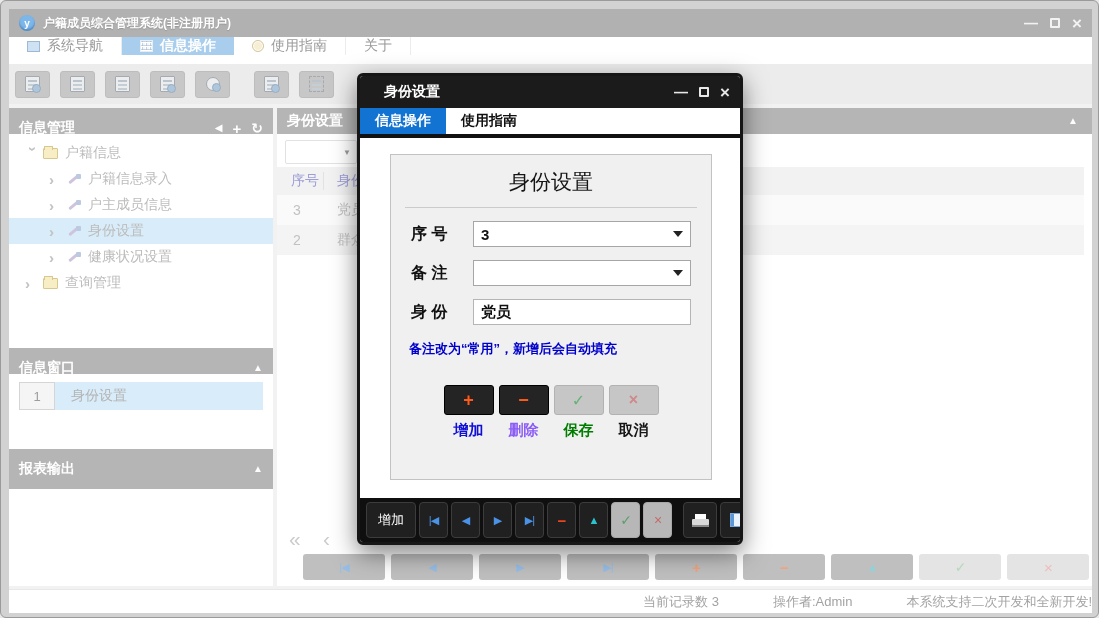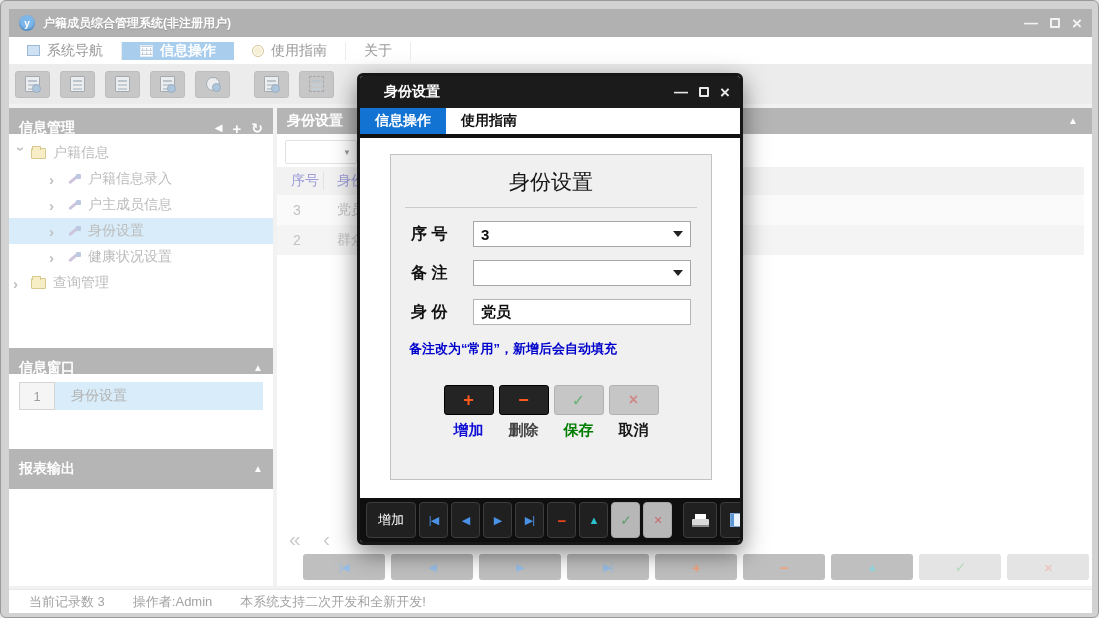--- a/index.html
+++ b/index.html
@@ -10,21 +10,21 @@
   .titlebar { position:absolute; left:8px; top:8px; width:1083px; height:28px; background:#b1b1b1; display:flex; align-items:center; padding:0 10px; }
   .app-icon { width:16px; height:16px; border-radius:50%; background:#7db6e8; color:#fff; font-size:10px; font-weight:bold; display:flex; align-items:center; justify-content:center; margin-right:8px; box-shadow:inset 0 -2px 2px rgba(0,60,130,.35); }
   .win-title { color:#fff; font-weight:bold; font-size:12px; text-shadow:0 1px 1px rgba(0,0,0,.15); }
   .win-ctrls { margin-left:auto; display:flex; align-items:center; gap:12px; }
   .wc { color:#f2f2f2; font-weight:bold; cursor:pointer; line-height:1; }
   .wc-min { font-size:14px; }
   .wc-restore { width:10px; height:10px; border:2px solid #f2f2f2; border-radius:1px; }
   .wc-close { font-size:17px; }
 
   
-  .tabstrip { position:absolute; left:8px; top:36px; width:1083px; height:27px; background:#ffffff; display:flex; align-items:center; }
+  .tabstrip { position:absolute; left:8px; top:36px; width:1083px; height:27px; background:#ffffff; display:flex; align-items:flex-start; }
   .mtab { display:flex; align-items:center; gap:7px; padding:0 18px; font-size:14px; color:#9a9a9a; border-right:1px solid #ececec; cursor:pointer; }
   .mtab.active { background:#a9cdec; color:#fff; font-weight:bold; border-right:none; }
   .ico-navsq { width:13px; height:11px; background:#cfe2f3; border:1px solid #9db9d6; }
   .ico-grid { width:13px; height:12px; background:#f3f6fa; border:1px solid #e6edf5;
     background-image:repeating-linear-gradient(0deg,#ffffff 0 1px,rgba(160,180,200,.55) 1px 2px,transparent 2px 4px),repeating-linear-gradient(90deg,#ffffff 0 1px,rgba(160,180,200,.55) 1px 2px,transparent 2px 4px); }
   .ico-clock { width:12px; height:12px; border-radius:50%; background:#f7eed6; border:1px solid #d4c696; box-shadow:inset 0 0 0 1px #fff; }
 
   
   .toolbar { position:absolute; left:8px; top:63px; width:1083px; height:40px; background:#ececec; display:flex; align-items:center; padding-left:6px; }
   .tbtn { width:35px; height:27px; background:#c7c7c7; border:1px solid #bdbdbd; border-radius:3px; margin-right:10px; display:flex; align-items:center; justify-content:center; cursor:pointer; }
@@ -40,21 +40,21 @@
   
   .sidebar-bg { position:absolute; left:8px; top:107px; width:264px; height:478px; background:#ffffff; }
   .phead { position:absolute; left:8px; width:264px; height:40px; background:#b5b5b5; color:#fff; font-weight:bold; font-size:14px; display:flex; align-items:center; padding:0 10px; }
   .phead .sp { margin-left:auto; display:flex; gap:10px; align-items:center; }
   .phico { color:#fdfdfd; font-size:12px; cursor:pointer; line-height:1; }
   .ph1 { top:107px; } .ph2 { top:347px; } .ph3 { top:448px; }
 
   .tree { position:absolute; left:8px; top:133px; width:264px; height:206px; background:#fff; padding-top:6px; }
   .trow { height:26px; display:flex; align-items:center; font-size:14px; color:#bcbcbc; cursor:pointer; }
   .trow.sel { background:#d8ecf9; }
-  .trow.lvl1 { padding-left:4px; } .trow.lvl2 { padding-left:40px; }
+  .trow.lvl1 { padding-left:16px; } .trow.lvl2 { padding-left:40px; }
   .chev { width:16px; color:#c2c2c2; font-size:15px; font-weight:bold; display:inline-block; }
   .chev.open { transform:rotate(90deg) translateX(1px); }
   .fold { width:15px; height:11px; background:#f7eec6; border:1px solid #d6c88e; border-radius:1px; position:relative; margin:0 7px 0 2px; flex:none; }
   .fold::before { content:""; position:absolute; top:-3px; left:0; width:7px; height:3px; background:#f7eec6; border:1px solid #d6c88e; border-bottom:none; border-radius:1px 1px 0 0; }
   .toolico { width:14px; height:13px; position:relative; margin:0 7px 0 2px; flex:none; }
   .toolico::before { content:""; position:absolute; left:1px; top:5px; width:11px; height:3px; background:#cfc4dd; transform:rotate(-40deg); border-radius:1px; }
   .toolico::after { content:""; position:absolute; right:0px; top:1px; width:5px; height:5px; background:#bcc9e0; border-radius:1px; }
 
   .iw-content { position:absolute; left:8px; top:373px; width:264px; height:66px; background:#fff; padding:8px 10px 0 10px; }
   .iw-item { display:flex; height:28px; cursor:pointer; }
@@ -73,21 +73,21 @@
   .grow .c1 { width:60px; padding-left:16px; }
   .pager-chev { position:absolute; top:526px; color:#cbcbcb; font-size:21px; cursor:pointer; }
   .pc1 { left:288px; } .pc2 { left:322px; }
 
   .pagination { position:absolute; left:302px; top:553px; display:flex; gap:6px; }
   .pgbtn { width:82px; height:26px; background:#bfbfbf; border-radius:3px; display:flex; align-items:center; justify-content:center; font-size:11px; cursor:pointer; letter-spacing:-1px; }
   .pgbtn.dis { background:#e4e4e4; }
   .pg-blue { color:#96bee8; } .pg-orange { color:#f2a37c; font-size:15px; font-weight:bold; }
   .pg-teal { color:#8ed2da; } .pg-green { color:#b4d9bd; font-size:14px; } .pg-red { color:#eebcbc; font-size:15px; }
 
-  .statusbar { position:absolute; left:8px; top:588px; width:1083px; height:24px; background:#fff; border-top:1px solid #e8e8e8; display:flex; align-items:center; gap:28px; padding-left:20px; font-size:13px; color:#a3a3a3; }
+  .statusbar { position:absolute; left:8px; top:588px; width:1083px; height:24px; background:#fff; border-top:1px solid #e8e8e8; display:flex; align-items:center; gap:54px; padding-left:14px; font-size:13px; color:#a3a3a3;justify-content:flex-end; }
 
   
   .dialog { position:absolute; left:356px; top:72px; width:386px; height:472px; background:#fff; border:3px solid #161616; border-radius:6px; box-shadow:0 8px 24px rgba(0,0,0,.5); overflow:hidden; display:flex; flex-direction:column; z-index:10; }
   .dlg-title { height:32px; background:#1b1b1b; display:flex; align-items:center; padding:0 10px 0 24px; flex:none; }
   .dlg-title .t { color:#fff; font-weight:bold; font-size:14px; }
   .dlg-ctrls { margin-left:auto; display:flex; align-items:center; gap:11px; }
   .dlg-ctrls .wc { color:#e8e8e8; }
   .wc-max { width:10px; height:10px; border:2px solid #e8e8e8; border-radius:1px; }
   .dlg-tabs { height:30px; background:#fff; display:flex; border-bottom:4px solid #111; flex:none; }
   .dtab { width:86px; display:flex; align-items:center; justify-content:center; font-size:14px; font-weight:bold; color:#111; cursor:pointer; }
@@ -102,21 +102,21 @@
   .finput { border-color:#b5b5b5; }
   .fselect .car { margin-left:auto; width:0; height:0; border-left:5px solid transparent; border-right:5px solid transparent; border-top:6px solid #222; }
   .fnote { margin:15px 18px 0; font-size:13px; font-weight:bold; color:#0000cc; }
   .abtns { display:flex; justify-content:center; gap:5px; margin-top:27px; }
   .abtn { width:50px; height:30px; border-radius:3px; display:flex; align-items:center; justify-content:center; font-size:18px; font-weight:bold; cursor:pointer; }
   .abtn.dark { background:#242424; border:1px solid #000; color:#ff5a1a; }
   .abtn.lite { background:#c6c6c6; border:1px solid #b2b2b2; }
   .abtn .gn { color:#64b274; font-size:16px; } .abtn .rd { color:#d08888; font-size:16px; }
   .albls { display:flex; justify-content:center; gap:5px; margin-top:6px; }
   .albl { width:50px; text-align:center; font-size:15px; font-weight:bold; cursor:default; }
-  .al-add{color:#0f0fd6;} .al-del{color:#404040;} .al-save{color:#007d00;} .al-cancel{color:#161616;}
+  .al-add{color:#0f0fd6;} .al-del{color:#8b5cf6;} .al-save{color:#007d00;} .al-cancel{color:#161616;}
 
   .dlg-toolbar { height:44px; background:#0f0f0f; display:flex; align-items:center; padding:0 6px; gap:3px; flex:none; }
   .dbtn { height:36px; background:#202020; border:1px solid #3c3c3c; border-radius:4px; display:flex; align-items:center; justify-content:center; cursor:pointer; flex:none; }
   .dbtn-add { width:50px; color:#fff; font-size:13px; }
   .dbtn-i { width:29px; font-size:11px; letter-spacing:-1px; }
   .d-blue{color:#4a92e6;} .d-orange{color:#f4471f; font-size:15px; font-weight:bold;} .d-teal{color:#2bc2cf;}
   .dbtn-i.dis { background:#b7b7b7; border-color:#a8a8a8; }
   .d-green{color:#5c9e6b; font-size:14px;} .d-red{color:#c66a6a; font-size:14px;}
   .dbtn-print { width:34px; margin-left:8px; }
   .print-ico { width:17px; height:13px; position:relative; }

